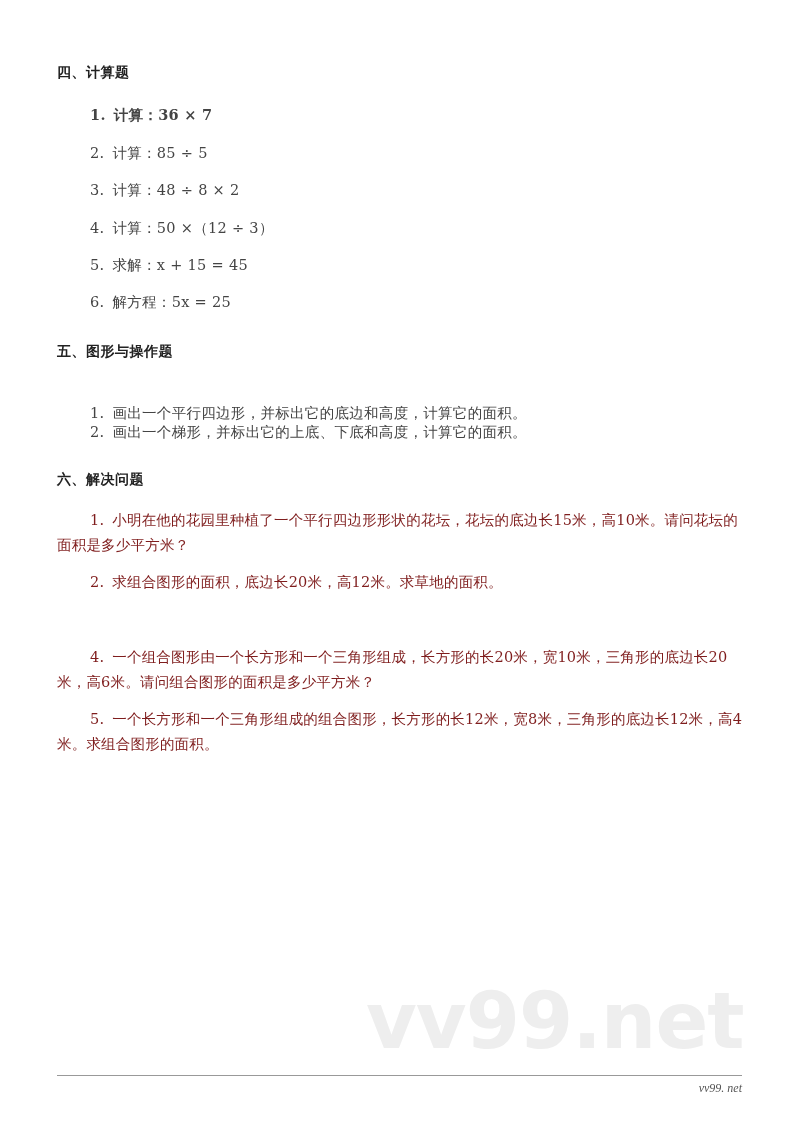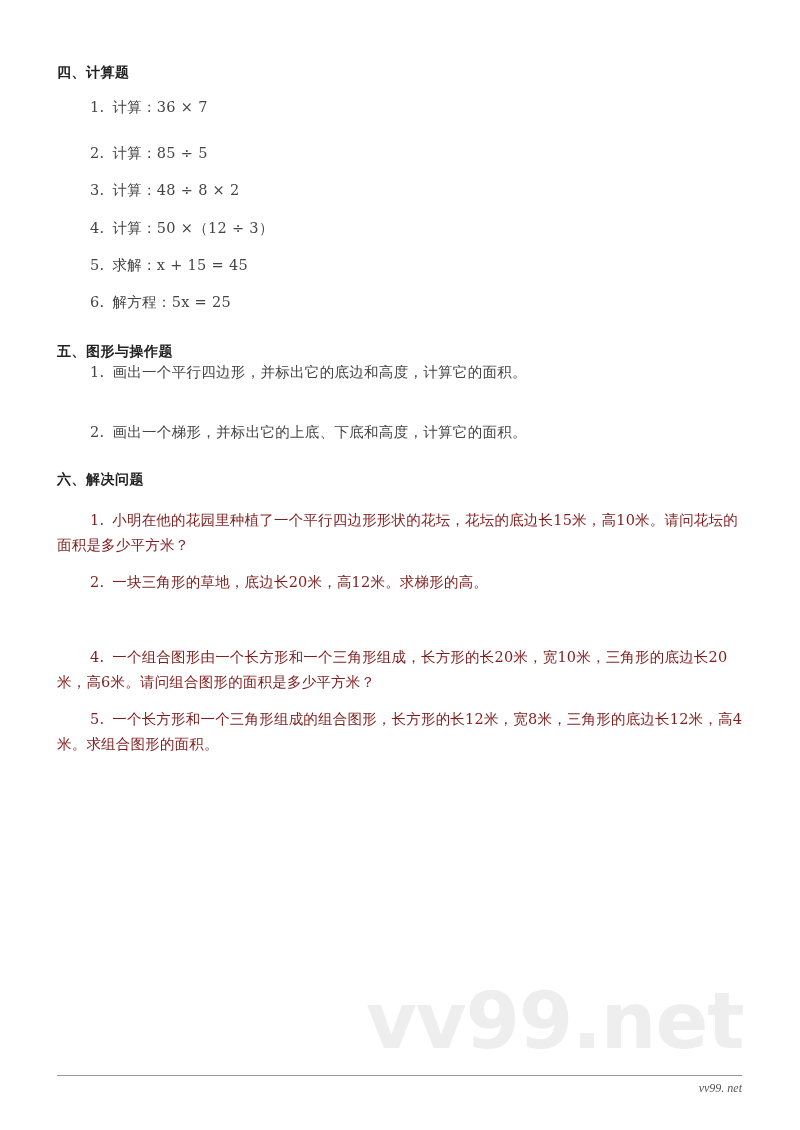--- a/index.html
+++ b/index.html
@@ -31,33 +31,33 @@
     position: absolute; right: 58px; top: 1081px; font-family: Liberation Serif, serif;
     font-style: italic; font-size: 12px; color: #555;
   }
 </style>
 </head>
 <body>
 
 <div class="page">
 
   <h2 class="heading" style="top:64px;">四、计算题</h2>
-  <div class="item" style="top:98px;"><span class="num">1.</span><span>计算：36 × 7</span></div>
+  <div class="item" style="top:106px;font-weight:bold;"><span class="num">1.</span><span>计算：36 × 7</span></div>
   <div class="item" style="top:144px;"><span class="num">2.</span><span>计算：85 ÷ 5</span></div>
   <div class="item" style="top:181px;"><span class="num">3.</span><span>计算：48 ÷ 8 × 2</span></div>
   <div class="item" style="top:219px;"><span class="num">4.</span><span>计算：50 ×（12 ÷ 3）</span></div>
   <div class="item" style="top:256px;"><span class="num">5.</span><span>求解：x + 15 = 45</span></div>
   <div class="item" style="top:293px;"><span class="num">6.</span><span>解方程：5x = 25</span></div>
 
   <h2 class="heading" style="top:343px;">五、图形与操作题</h2>
-  <div class="item" style="top:363px;"><span class="num">1.</span><span>画出一个平行四边形，并标出它的底边和高度，计算它的面积。</span></div>
+  <div class="item" style="top:404px;"><span class="num">1.</span><span>画出一个平行四边形，并标出它的底边和高度，计算它的面积。</span></div>
   <div class="item" style="top:423px;"><span class="num">2.</span><span>画出一个梯形，并标出它的上底、下底和高度，计算它的面积。</span></div>
 
   <h2 class="heading" style="top:471px;">六、解决问题</h2>
   <div class="para" style="top:508px;"><span class="num">1.</span><span>小明在他的花园里种植了一个平行四边形形状的花坛，花坛的底边长15米，高10米。请问花坛的面积是多少平方米？</span></div>
-  <div class="para" style="top:570px;"><span class="num">2.</span><span>一块三角形的草地，底边长20米，高12米。求梯形的高。</span></div>
+  <div class="para" style="top:570px;"><span class="num">2.</span><span>求组合图形的面积，底边长20米，高12米。求草地的面积。</span></div>
   <div class="para" style="top:645px;"><span class="num">4.</span><span>一个组合图形由一个长方形和一个三角形组成，长方形的长20米，宽10米，三角形的底边长20米，高6米。请问组合图形的面积是多少平方米？</span></div>
   <div class="para" style="top:707px;"><span class="num">5.</span><span>一个长方形和一个三角形组成的组合图形，长方形的长12米，宽8米，三角形的底边长12米，高4米。求组合图形的面积。</span></div>
 
   <div class="watermark">vv99.net</div>
   <div class="footer-line"></div>
   <div class="footer-text">vv99. net</div>
 </div>
 
 </body></html>

